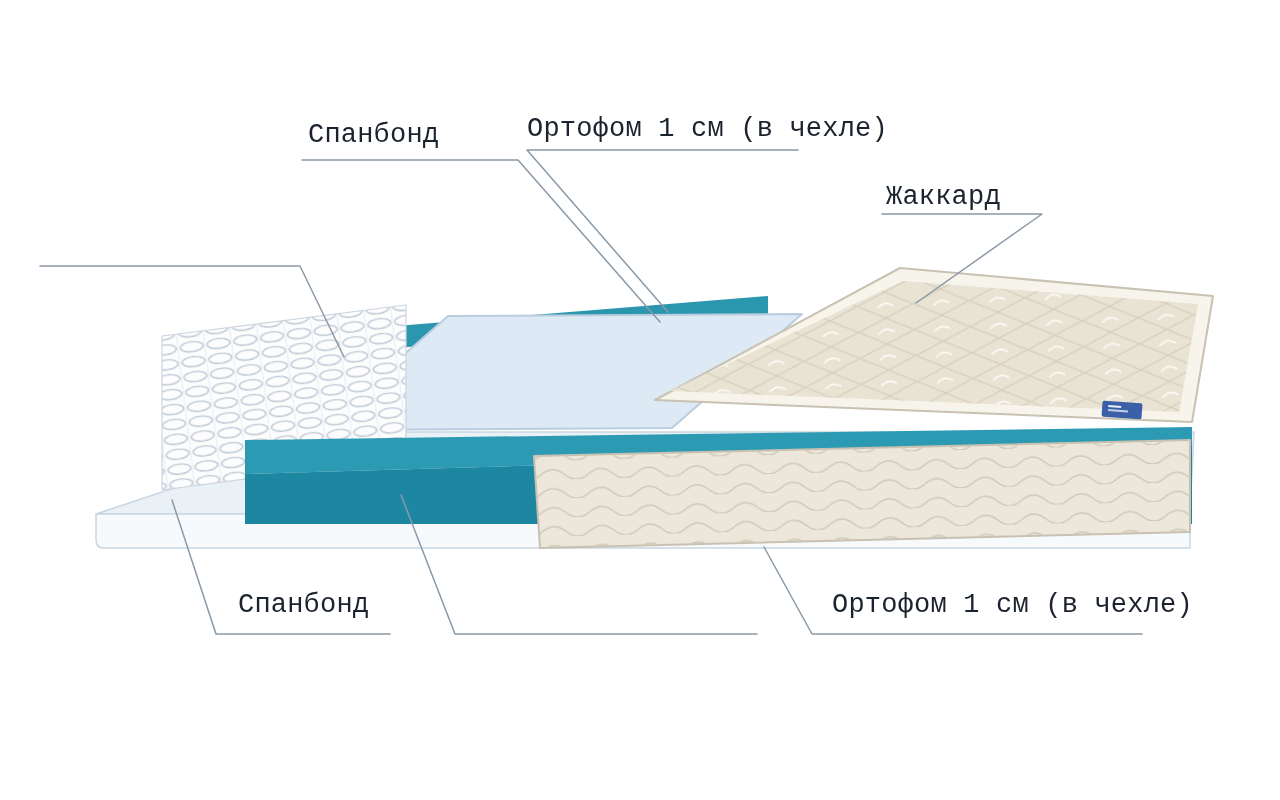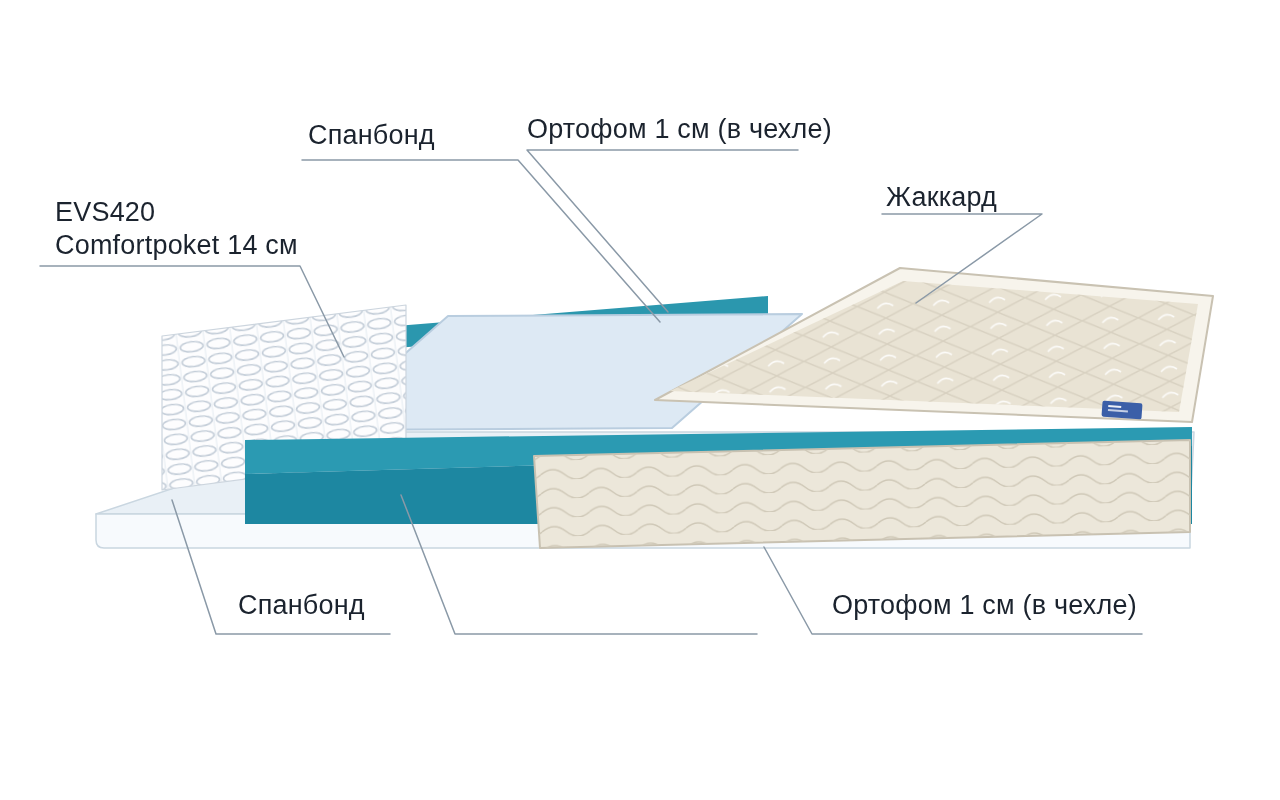--- a/index.html
+++ b/index.html
@@ -1,17 +1,17 @@
 <!DOCTYPE html>
 <html><head>
 <meta charset="utf-8">
 <style>
   html,body{margin:0;padding:0;background:#ffffff;}
   .canvas{position:relative;width:1280px;height:732px;background:#ffffff;overflow:hidden;
-          font-family:Liberation Sans, sans-serif;}
+          font-family:Liberation Mono, monospace;}
   .scene{position:absolute;left:0;top:0;}
   .lbl{position:absolute;font-size:27px;font-weight:400;color:#1b232e;white-space:nowrap;
        letter-spacing:0.2px;}
   .lbl .line{display:block;line-height:33px;}
 </style>
 </head>
 <body>
 
 <div class="canvas">
 
@@ -76,23 +76,19 @@
       <path d="M1142,634 L812,634 L764,547"></path>
     </g>
   </svg>
 
   <div class="lbl" style="left:308px;top:120px;">Спанбонд</div>
 
   <div class="lbl" style="left:527px;top:114px;">Ортофом 1 см (в чехле)</div>
 
   <div class="lbl" style="left:886px;top:182px;text-align:right;">Жаккард</div>
 
-  <div class="lbl" style="left:55px;top:196px;">
-    <span class="line">EVS420</span>
-    <span class="line">Comfortpoket 14 см</span>
-  </div>
 
   <div class="lbl" style="left:238px;top:590px;">Спанбонд</div>
 
 
   <div class="lbl" style="left:832px;top:590px;">Ортофом 1 см (в чехле)</div>
 
 </div>
 
 </body></html>

